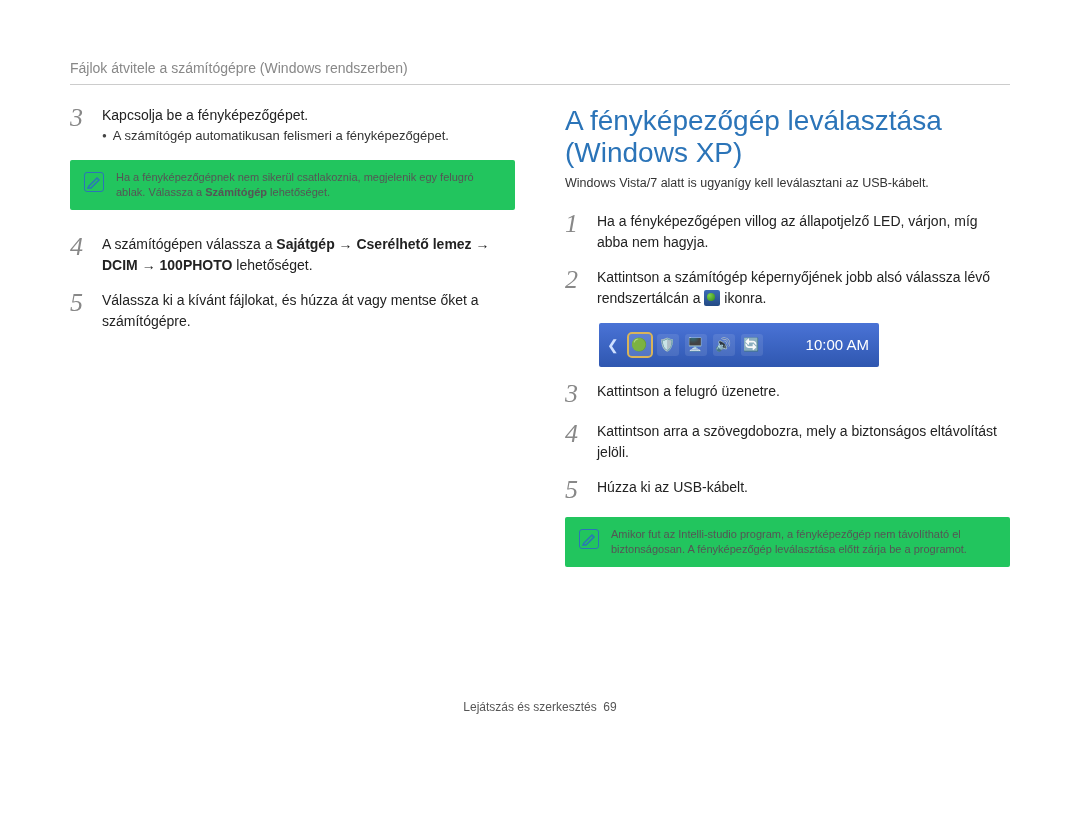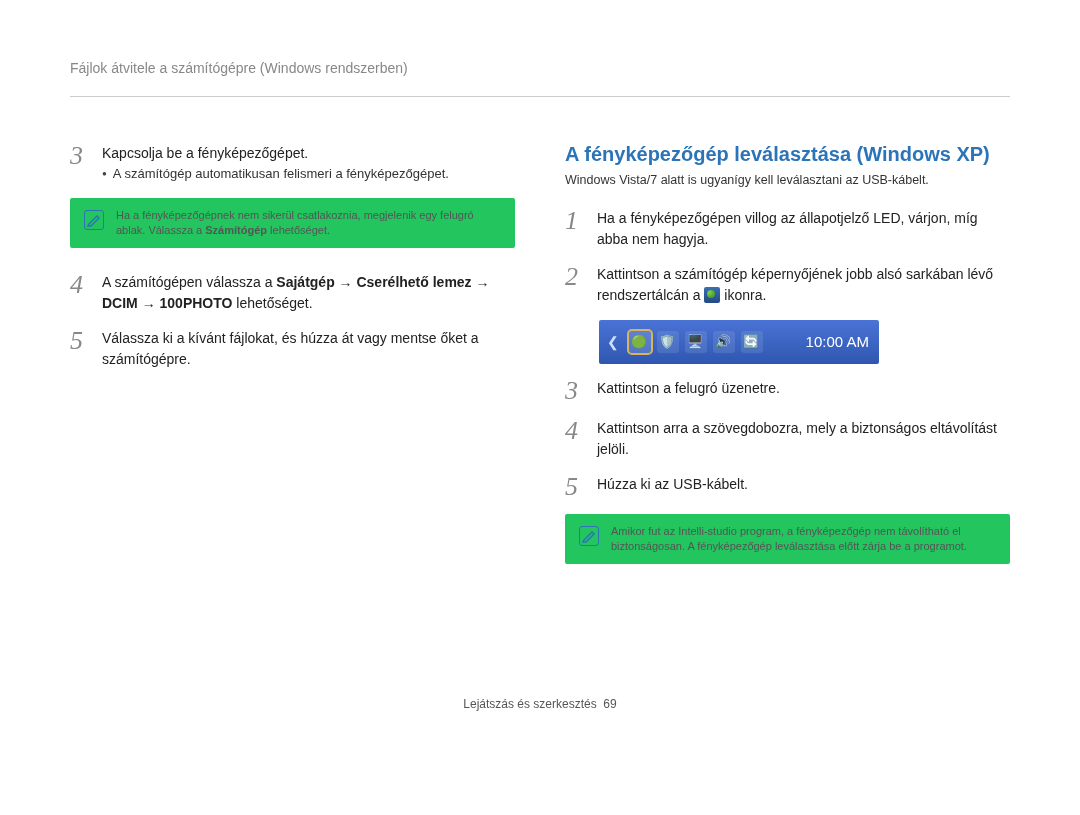--- a/index.html
+++ b/index.html
@@ -12,22 +12,22 @@
     height: 815px;
   }
   .page {
     padding: 60px 70px 20px 70px;
     box-sizing: border-box;
   }
   .header-line {
     color: #888;
     font-size: 14px;
     border-bottom: 1px solid #ccc;
-    padding-bottom: 20px;
-    margin-bottom: 46px;
+    padding-bottom: 8px;
+    margin-bottom: 20px;
   }
   .cols {
     display: flex;
     gap: 50px;
   }
   .col {
     flex: 1;
     min-width: 0;
   }
   .step {
@@ -80,24 +80,24 @@
     margin-top: 2px;
   }
   .note-icon svg { position:absolute; top:1px; left:1px; }
   .note-text {
     font-size: 11px;
     color: #555;
     line-height: 1.4;
   }
   .note-text .b { font-weight: bold; }
   .section-title {
-    font-size: 20px;
+    font-size: 28px;
     color: #2b74b8;
     margin: 0 0 6px 0;
-    font-weight: bold;
+    font-weight: normal;
   }
   .section-sub {
     font-size: 12.5px;
     color: #333;
     line-height: 1.4;
     margin-bottom: 18px;
   }
   .tray-icon-inline {
     display: inline-block;
     width: 16px;
@@ -209,21 +209,21 @@
       <div class="section-sub">Windows Vista/7 alatt is ugyanígy kell leválasztani az USB-kábelt.</div>
 
       <div class="step">
         <div class="step-num">1</div>
         <div class="step-body">Ha a fényképezőgépen villog az állapotjelző LED, várjon, míg abba nem hagyja.</div>
       </div>
 
       <div class="step">
         <div class="step-num">2</div>
         <div class="step-body">
-          <span>Kattintson a számítógép képernyőjének jobb alsó sarkában lévő rendszertálcán a </span>
+          <span>Kattintson a számítógép képernyőjének jobb alsó válassza lévő rendszertálcán a </span>
           <span class="tray-icon-inline"></span>
           <span> ikonra.</span>
         </div>
       </div>
 
       <div class="systray">
         <div class="arrow">❮</div>
         <div class="tray-icon hl">
             <span>🟢</span>
           </div>

